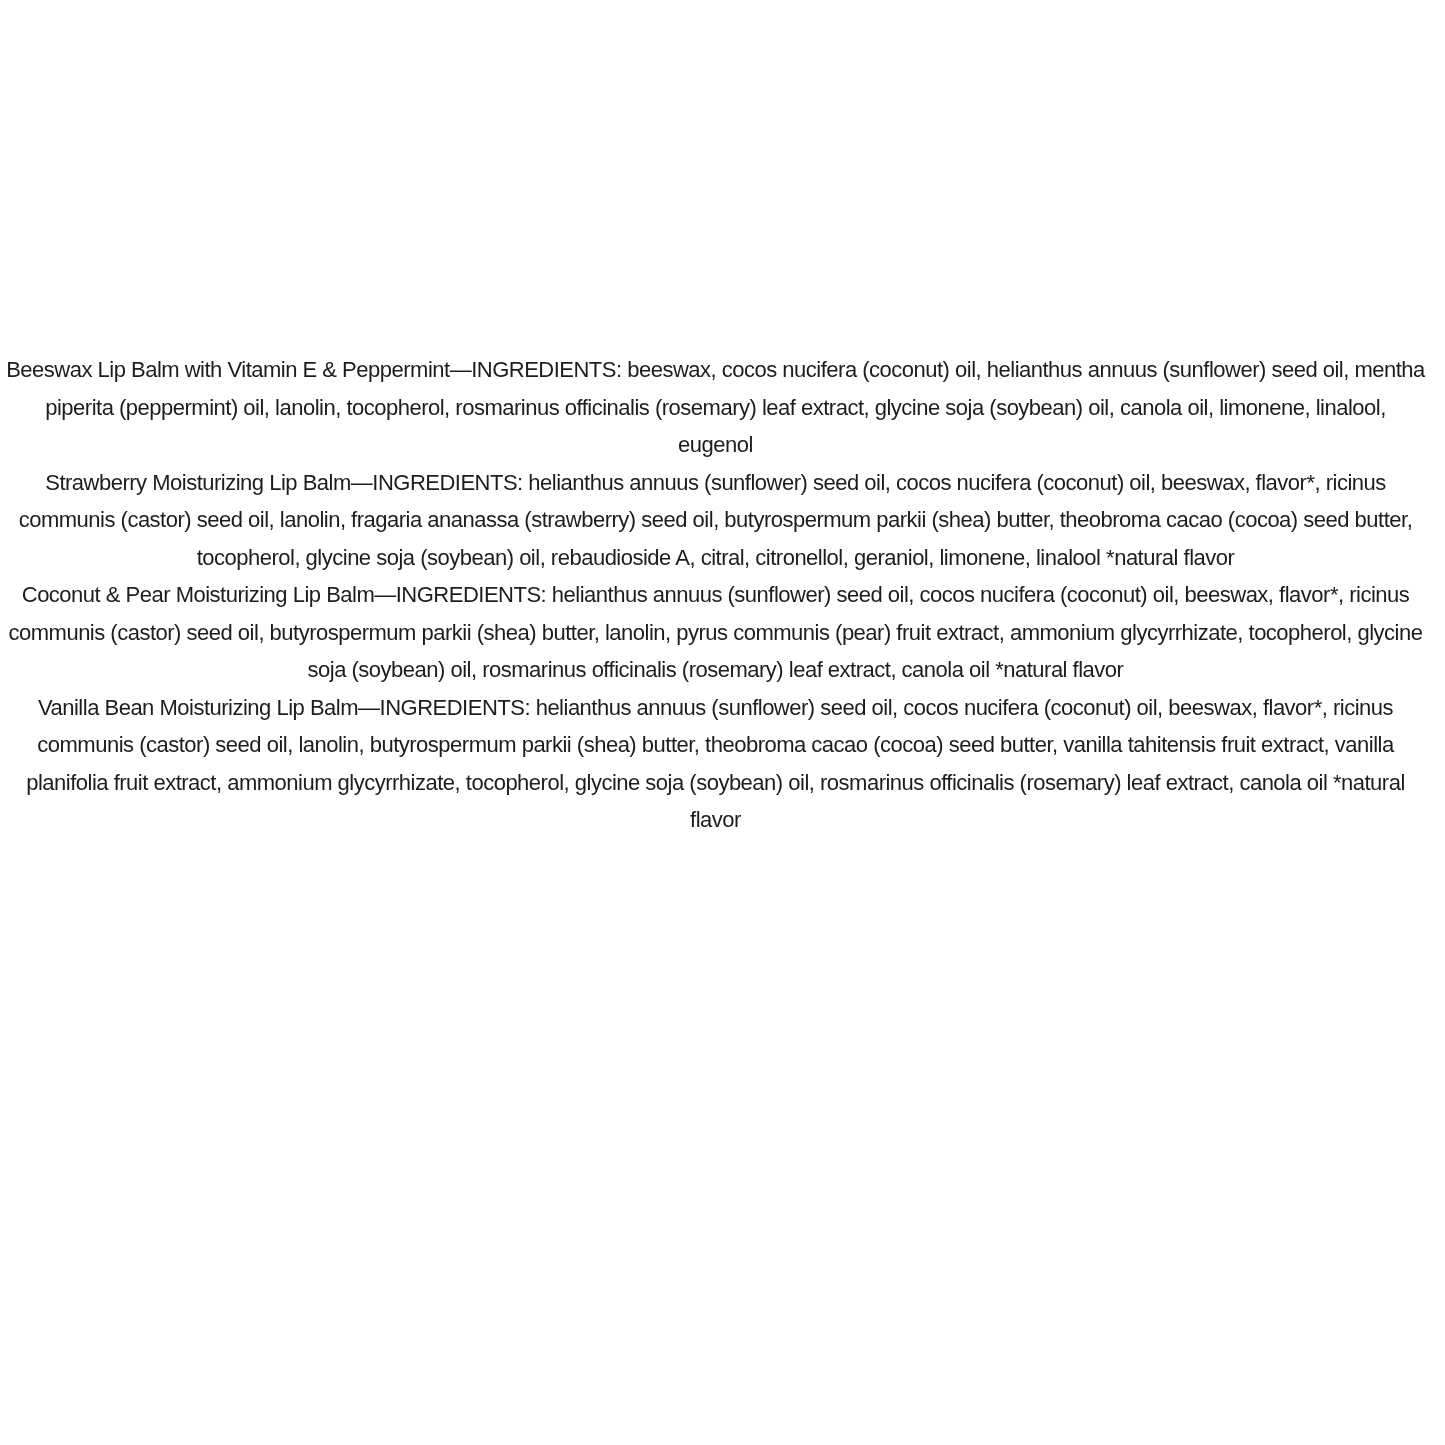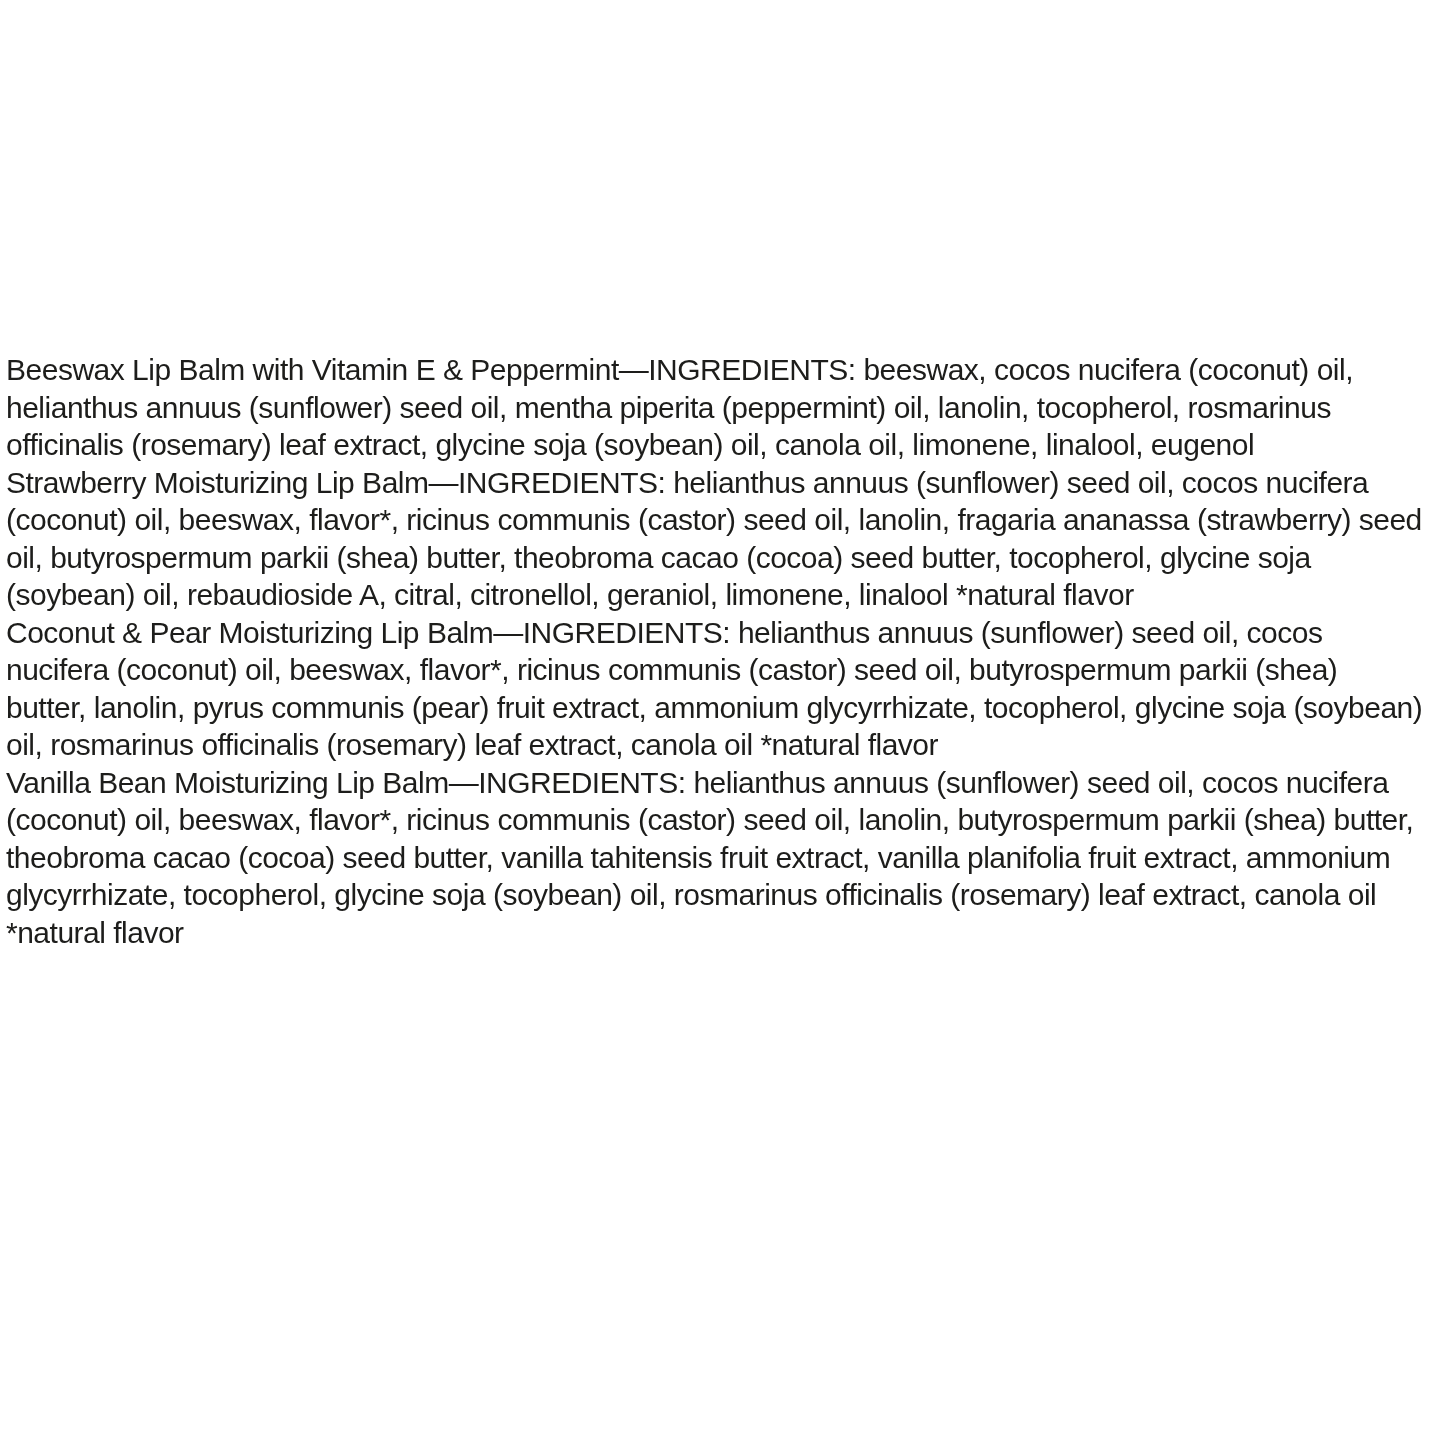--- a/index.html
+++ b/index.html
@@ -13,25 +13,25 @@
     position: relative;
     font-family: "Liberation Sans", sans-serif;
     color: #1d1d1b;
     overflow: hidden;
   }
   .text-block {
     position: absolute;
     top: 351px;
     left: 6px;
     right: 20px;
-    font-size: 30px;
+    font-size: 22px;
     line-height: 37.5px;
     letter-spacing: -0.5px;
     font-stretch: condensed;
-    text-align: left;
+    text-align: center;
   }
   .product {
     margin: 0;
     padding: 0;
   }
 </style>
 </head>
 <body>
 
 <div class="text-block">

